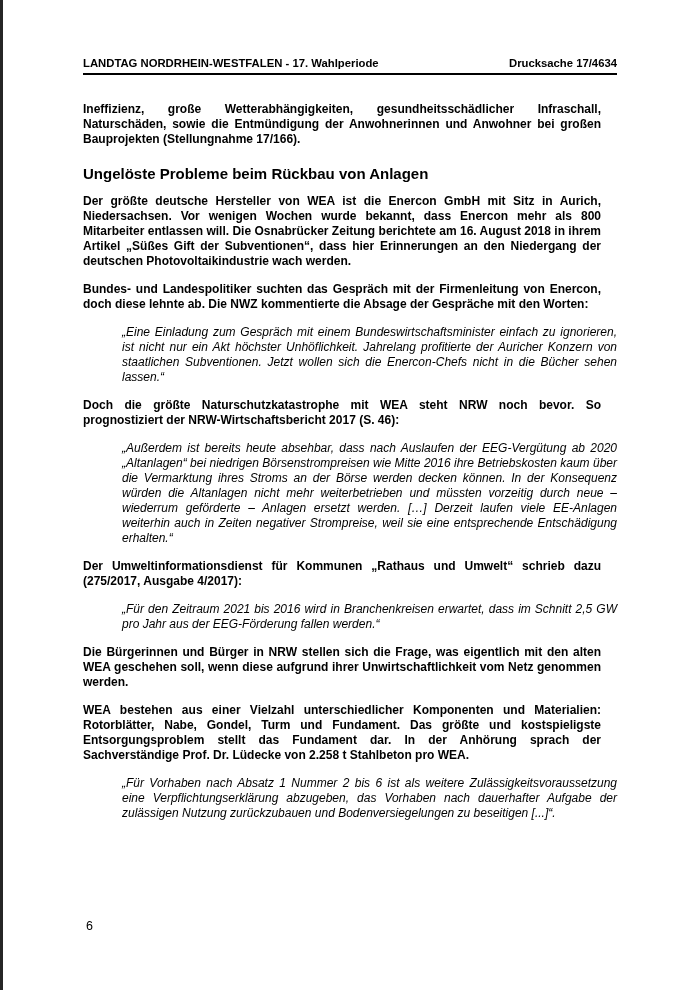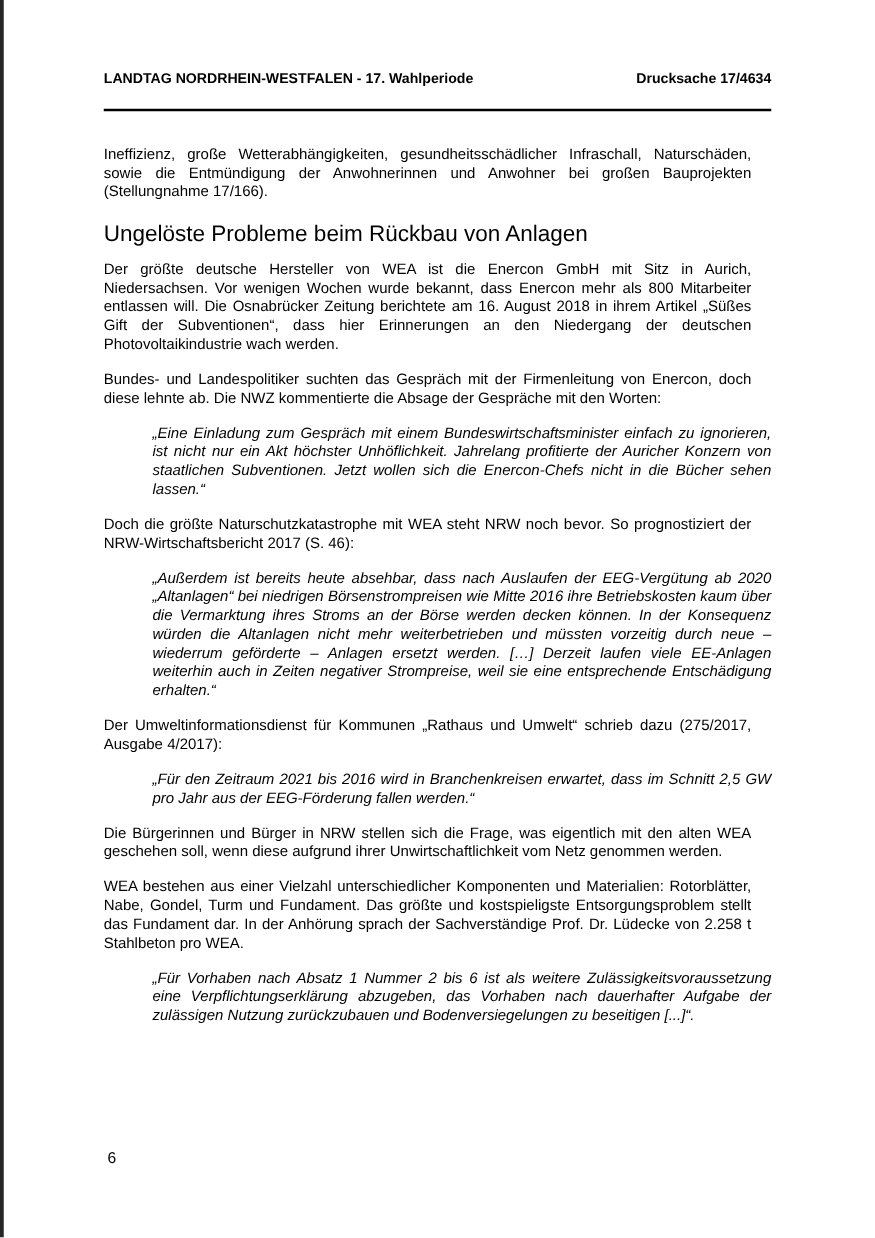--- a/index.html
+++ b/index.html
@@ -20,35 +20,36 @@
   }
   .content {
     padding: 57px 83px 0 80px;
   }
   .doc-header {
     display: flex;
     justify-content: space-between;
     align-items: baseline;
     font-size: 11.3px;
     font-weight: bold;
-    padding-bottom: 18px;
+    padding-bottom: 4px;
     border-bottom: 2px solid #000000;
     margin-bottom: 27px;
     white-space: nowrap;
   }
   .para {
     font-size: 12px;
     line-height: 15px;
     text-align: justify;
     margin: 0 16px 13px 0;
+    font-weight: bold;
   }
   .section-heading {
-    font-size: 18px;
+    font-size: 15px;
     line-height: 15px;
-    font-weight: normal;
+    font-weight: bold;
     margin: 19px 0 13px 0;
   }
   .quote {
     font-size: 12px;
     line-height: 15px;
     font-style: italic;
     text-align: justify;
     margin: 12px 0 13px 39px;
   }
   .page-number {

